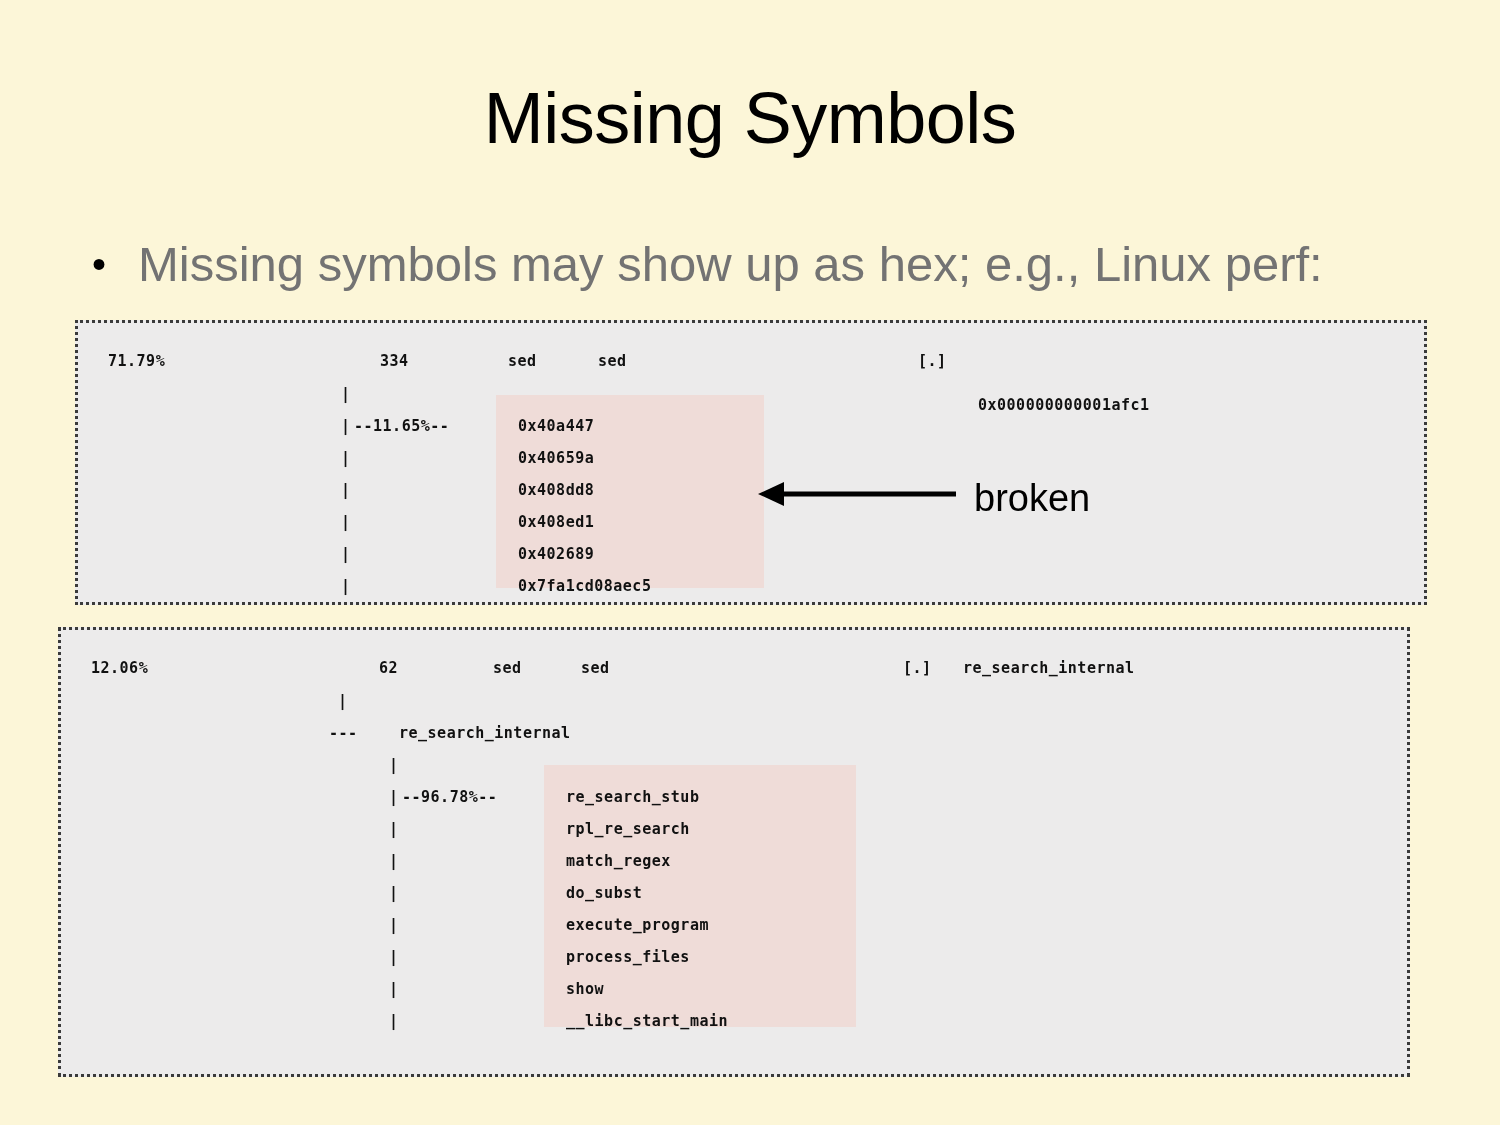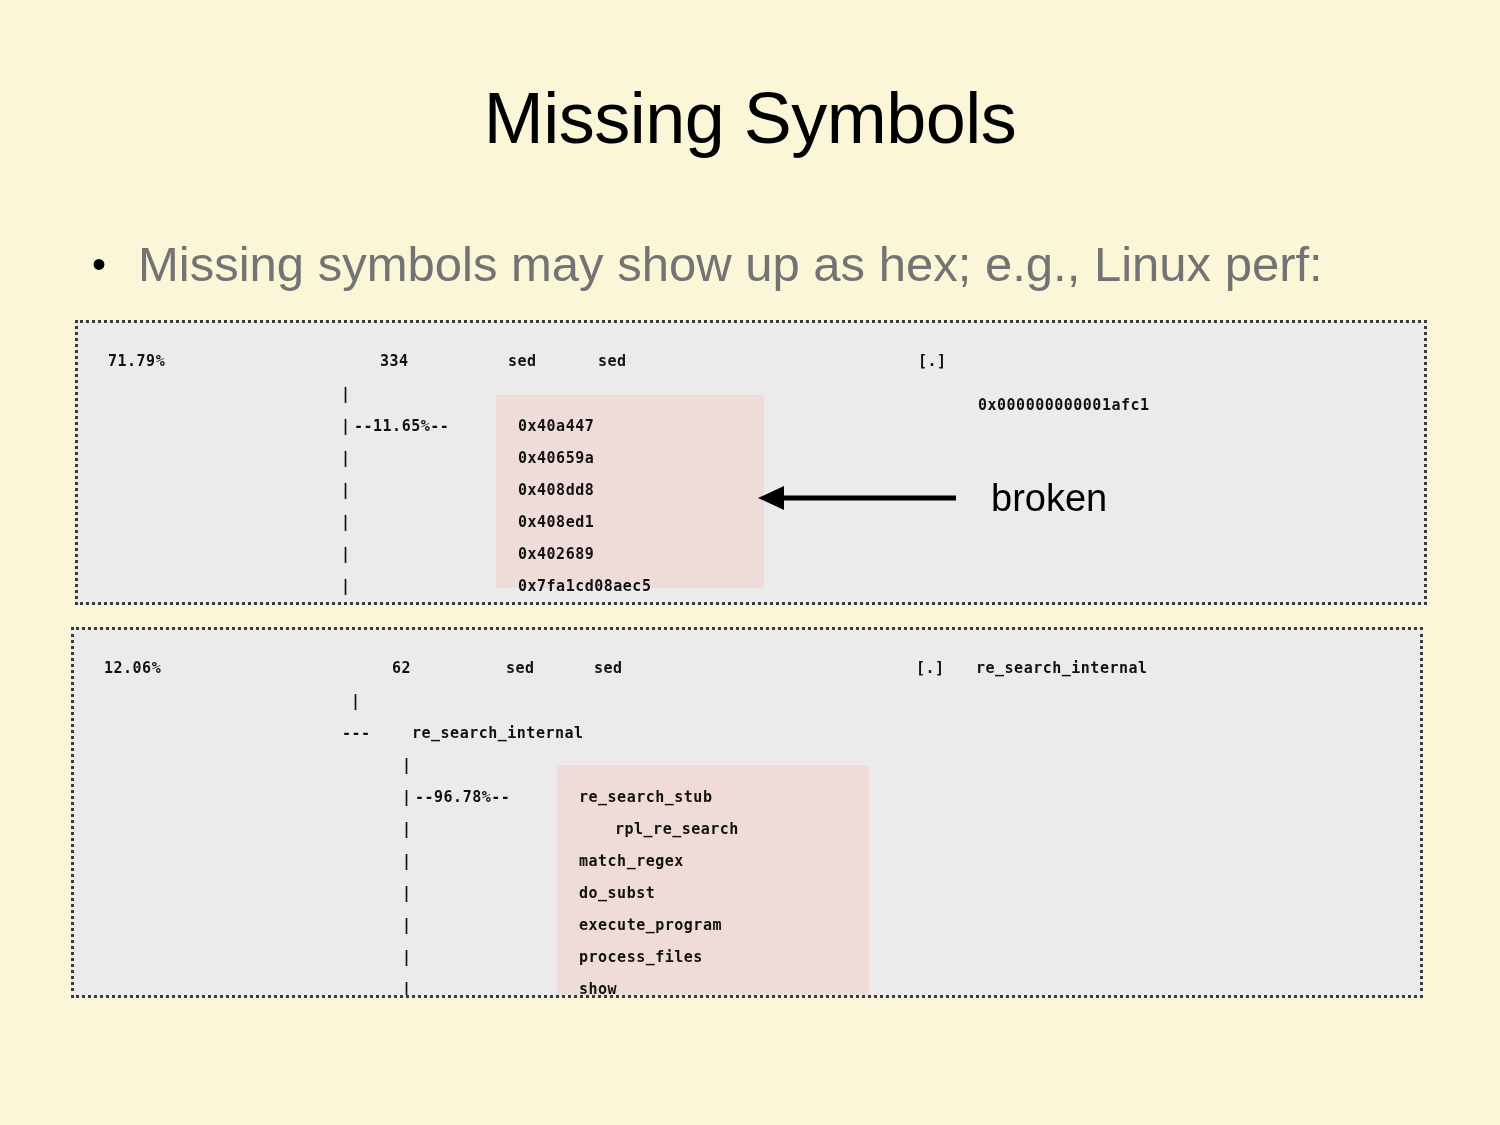--- a/index.html
+++ b/index.html
@@ -75,24 +75,24 @@
     color: #111111;
     overflow: hidden;
   }
   #code-block-1 {
     left: 75px;
     top: 320px;
     width: 1352px;
     height: 285px;
   }
   #code-block-2 {
-    left: 71px;
+    left: 58px;
     top: 627px;
     width: 1352px;
-    height: 371px;
+    height: 450px;
   }
 
   .code-line {
     position: absolute;
     white-space: pre;
     letter-spacing: 0.5px;
     line-height: 32px;
     height: 32px;
   }
 
@@ -116,22 +116,21 @@
 
   .code-content {
     position: absolute;
     left: 0; top: 0; right: 0; bottom: 0;
   }
 
   
   .annotation {
     position: absolute;
     display: flex;
-    align-items: center;
-    gap: 17px;
+    align-items: flex-start;
   }
   .arrow-svg { display: block; }
   .annotation-label {
     font-size: 38px;
     line-height: 40px;
     color: #000;
     white-space: nowrap;
     margin-left: 18px;
   }
   #annotation-broken {
@@ -210,26 +209,27 @@
       <div class="code-line" style="left:328px; top:215px;">|</div>
       <div class="code-line" style="left:328px; top:247px;">|</div>
       <div class="code-line" style="left:328px; top:279px;">|</div>
       <div class="code-line" style="left:328px; top:311px;">|</div>
       <div class="code-line" style="left:328px; top:343px;">|</div>
       <div class="code-line" style="left:328px; top:375px;">|</div>
 
       <div class="code-line" style="left:341px; top:151px;">--96.78%--</div>
 
       <div class="code-line" style="left:505px; top:151px;">re_search_stub</div>
-      <div class="code-line" style="left:505px; top:183px;margin-left:36px;">rpl_re_search</div>
+      <div class="code-line" style="left:505px; top:183px;">rpl_re_search</div>
       <div class="code-line" style="left:505px; top:215px;">match_regex</div>
       <div class="code-line" style="left:505px; top:247px;">do_subst</div>
       <div class="code-line" style="left:505px; top:279px;">execute_program</div>
       <div class="code-line" style="left:505px; top:311px;">process_files</div>
       <div class="code-line" style="left:505px; top:343px;">show</div>
+      <div class="code-line" style="left:505px; top:375px;">__libc_start_main</div>
     </div>
   </div>
 
   <div class="annotation" id="annotation-broken">
     <svg class="arrow-svg" width="198" height="32" viewBox="0 0 198 32">
       <polygon points="0,16 26,4 26,28" fill="#000000"></polygon>
       <rect x="24" y="13.5" width="174" height="5" fill="#000000"></rect>
     </svg>
     <span class="annotation-label">broken</span>
   </div>

